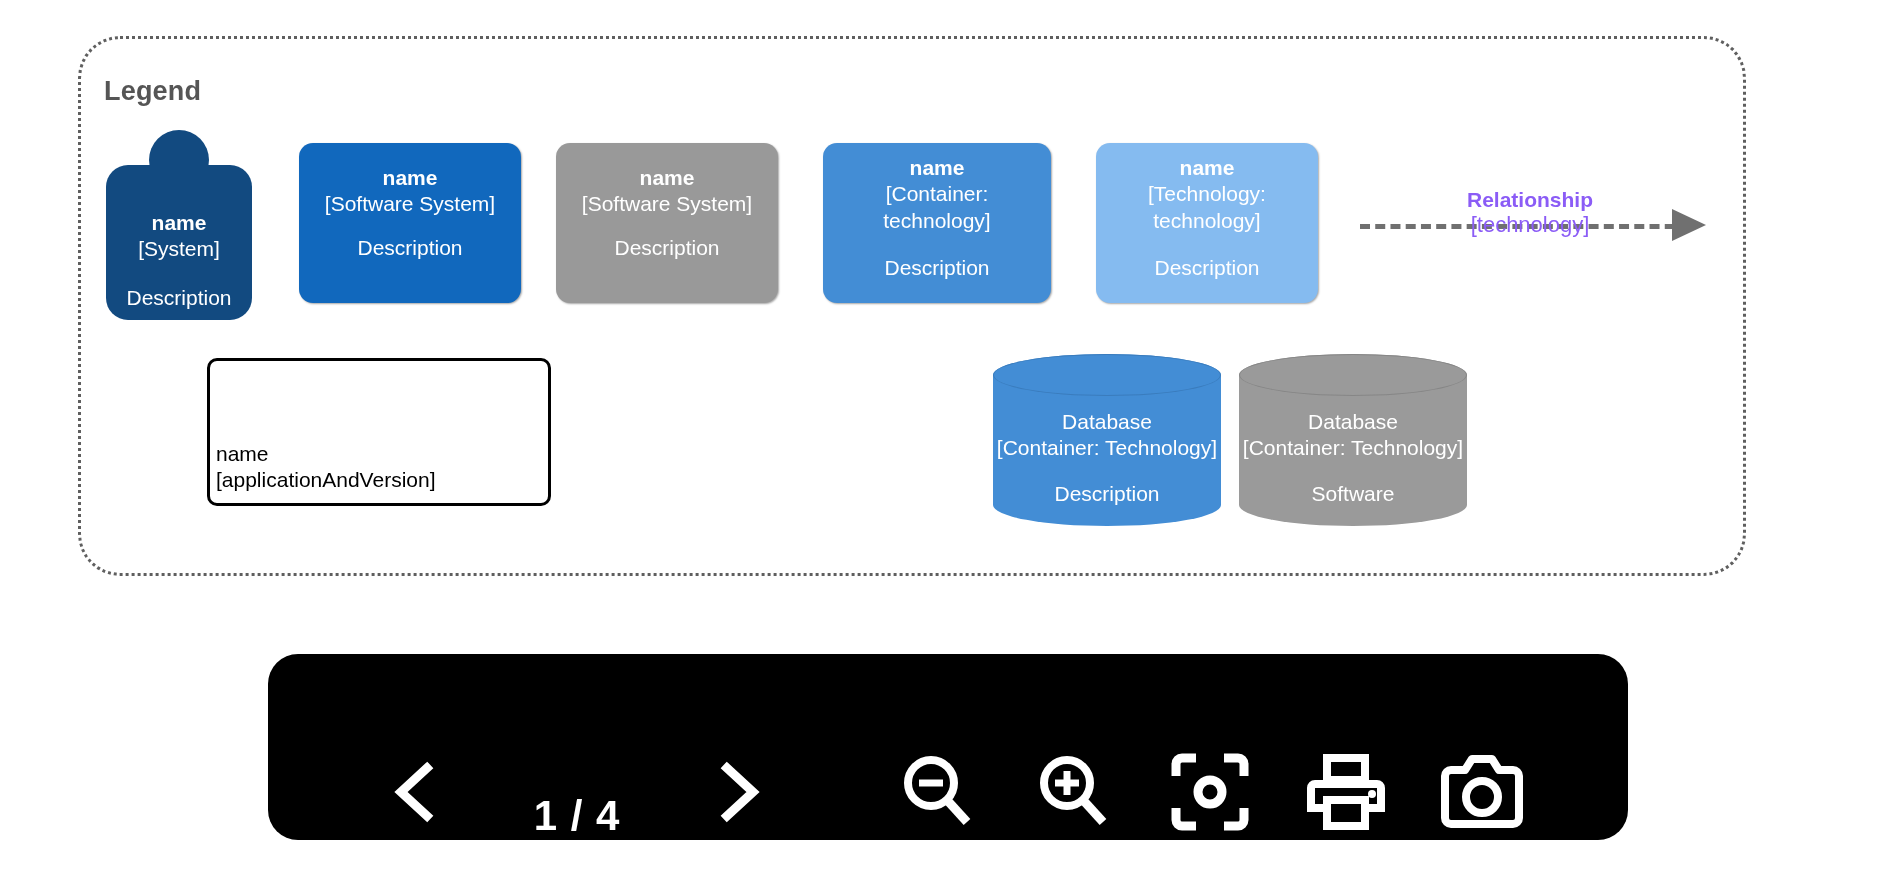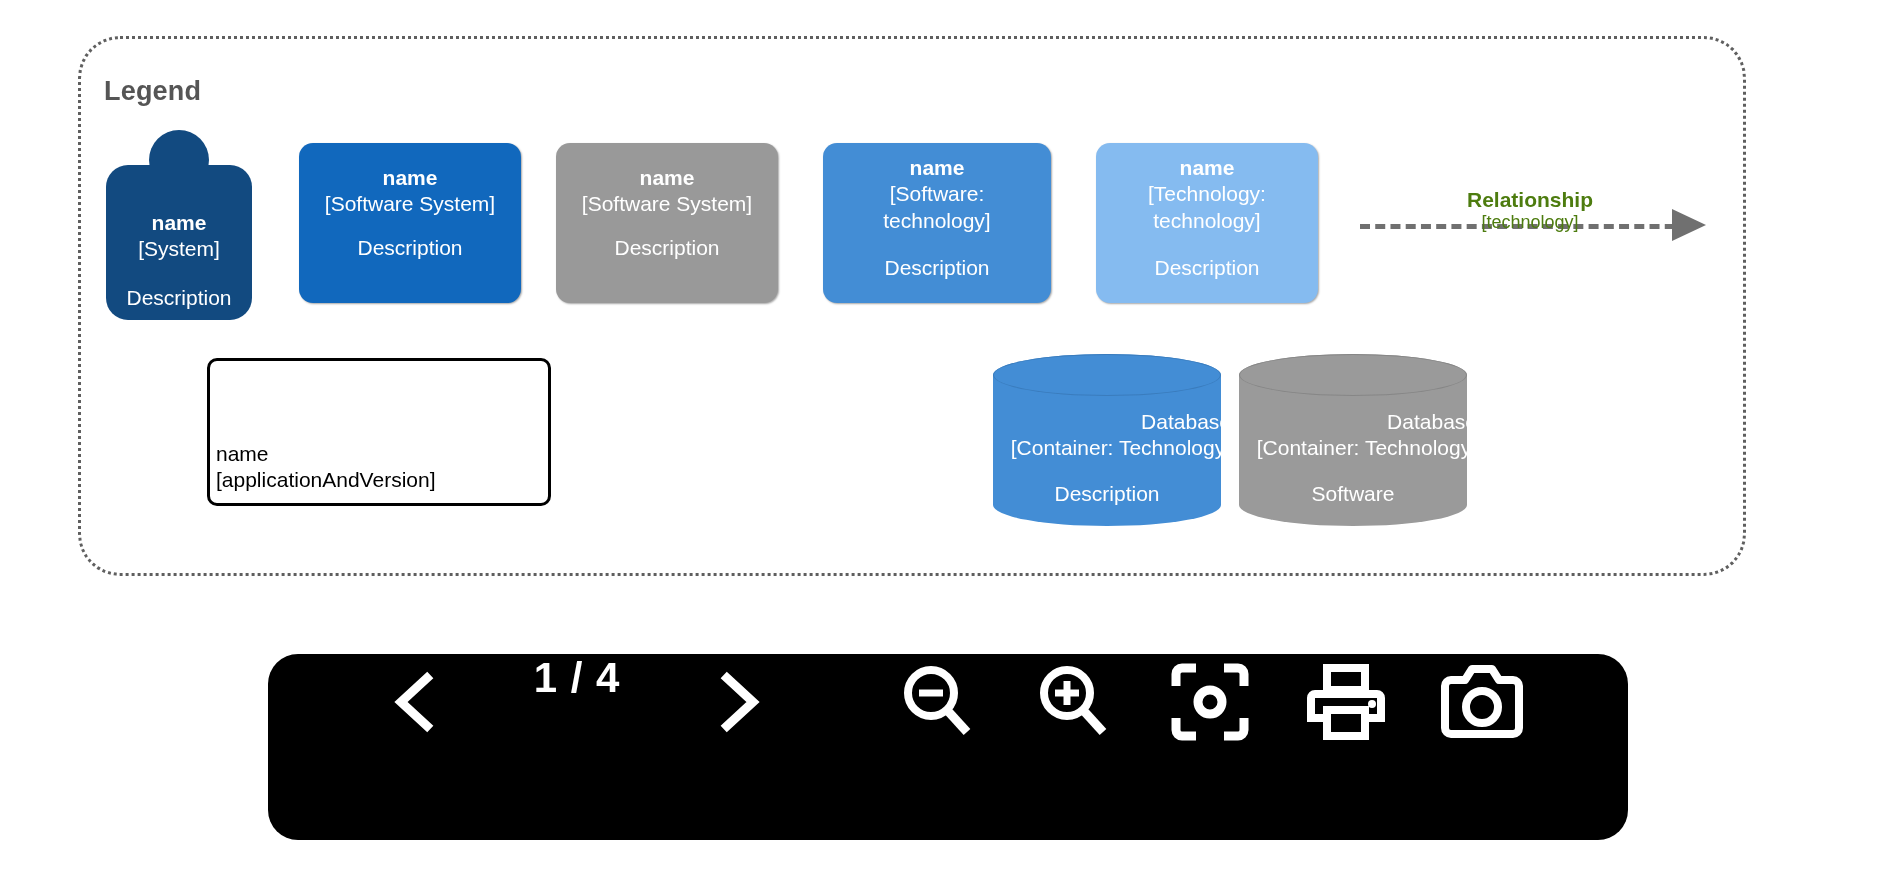--- a/index.html
+++ b/index.html
@@ -148,24 +148,24 @@
     border-left: 34px solid #707070;
     border-top: 16px solid transparent;
     border-bottom: 16px solid transparent;
   }
   .rel-label {
     position: absolute;
     left: 50px;
     top: -8px;
     width: 240px;
     text-align: center;
-    color: #4d7c0f;
+    color: #8b5cf6;
   }
   .rel-label .r-name { font-weight: bold; font-size: 21px; display: block; background:#ffffff; }
-  .rel-label .r-tech { font-size: 18px; display: block; }
+  .rel-label .r-tech { font-size: 22px; display: block; }
 
   
   .plainbox {
     position: absolute;
     background: #ffffff;
     border: 3px solid #000000;
     border-radius: 10px;
     box-sizing: border-box;
   }
   .plainbox .pb-text {
@@ -203,21 +203,21 @@
     position: absolute;
     left: 0; bottom: 0;
     width: 228px;
     height: 42px;
     border-radius: 50%;
   }
   .cyl .cyl-label {
     position: absolute;
     left: -10px; right: -10px;
     top: 55px;
-    text-align: right;
+    text-align: center;
     color: #ffffff;
     font-size: 21px;
     line-height: 1.26;
     white-space: nowrap;
   }
   .cyl .cyl-desc {
     position: absolute;
     left: 0; right: 0;
     top: 128px;
     text-align: center;
@@ -239,21 +239,21 @@
   
   .toolbar {
     position: absolute;
     left: 268px;
     top: 654px;
     width: 1360px;
     height: 186px;
     background: #000000;
     border-radius: 30px;
     display: flex;
-    align-items: flex-start;
+    align-items: flex-end;
     justify-content: center;
     gap: 40px;
   }
   .tb-btn {
     display: flex;
     align-items: center;
     justify-content: center;
     width: 96px;
     height: 96px;
     cursor: pointer;
@@ -307,21 +307,21 @@
       <div class="t-meta">[Software System]</div>
     </div>
     <div class="desc-block shape-text" style="top:92px;">
       <div class="t-desc">Description</div>
     </div>
   </div>
 
   <div class="rbox" id="box-container">
     <div class="top-block shape-text" style="top:12px;">
       <div class="t-name">name</div>
-      <div class="t-meta">[Software:</div>
+      <div class="t-meta">[Container:</div>
       <div class="t-meta">technology]</div>
     </div>
     <div class="desc-block shape-text" style="top:112px;">
       <div class="t-desc">Description</div>
     </div>
   </div>
 
   <div class="rbox" id="box-component">
     <div class="top-block shape-text" style="top:12px;">
       <div class="t-name">name</div>

